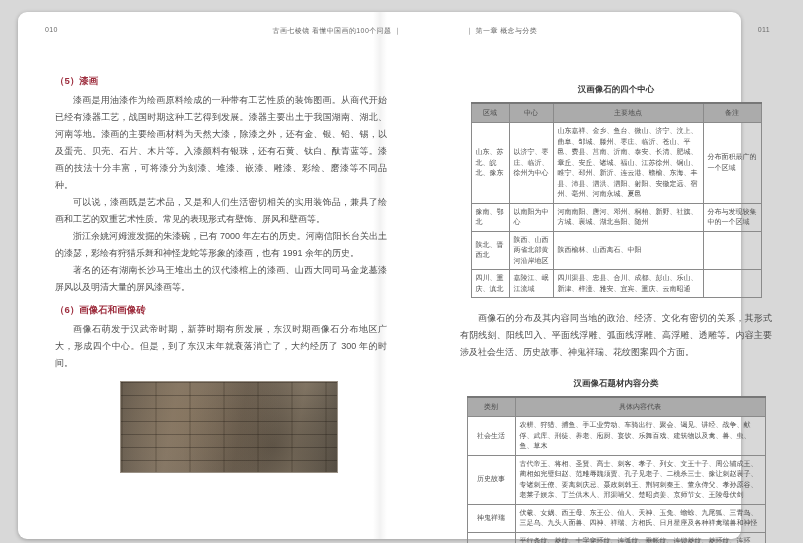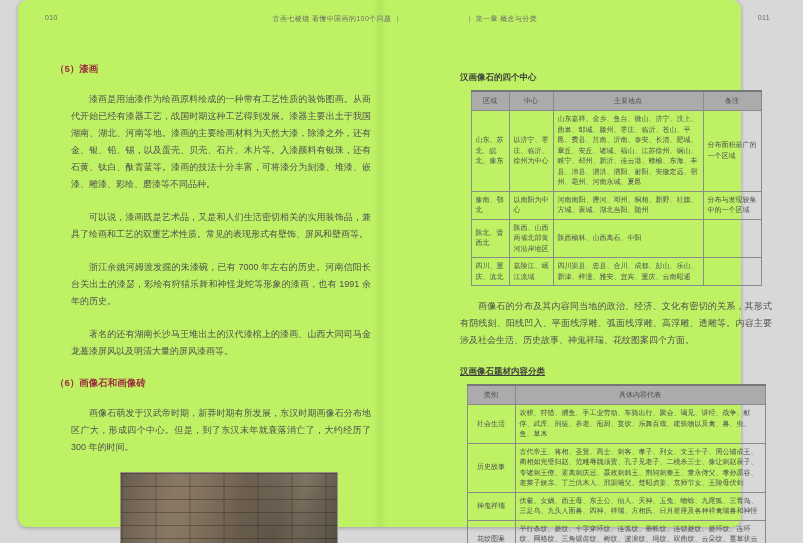--- a/index.html
+++ b/index.html
@@ -2,51 +2,51 @@
 <html><head>
 <meta charset="utf-8">
 <style>
   html,body{margin:0;padding:0;}
   body{
     width:803px;height:543px;position:relative;overflow:hidden;
     background:#d8d8d8;
     font-family:"Liberation Sans","DejaVu Sans",sans-serif;
   }
   .spread{
-    position:absolute;left:18px;top:0;width:723px;height:527px;
-    background:#bef264;border-radius:9px;
+    position:absolute;left:18px;top:12px;width:723px;height:527px;
+    background:#ffffff;border-radius:9px;
     box-shadow:0 1px 4px rgba(0,0,0,.28);
   }
   .gutter{
     position:absolute;left:50%;top:0;bottom:0;width:14px;margin-left:-7px;
     background:linear-gradient(90deg,rgba(0,0,0,0) 0%,rgba(0,0,0,.05) 50%,rgba(0,0,0,0) 100%);
   }
   .runhead{
     position:absolute;top:14px;display:flex;justify-content:space-between;
     font-size:7px;color:#6a6a6a;letter-spacing:.4px;
   }
   .runhead.left{left:27px;width:356px;}
   .runhead.right{left:448px;width:304px;}
   .left-content{position:absolute;left:37px;top:62px;width:332px;}
   .sec{margin:0 0 5px;font-size:9.5px;line-height:13px;color:#9e2f3f;font-weight:bold;}
   .sec.sec6{margin-top:7px;}
-  .para{margin:16px;text-indent:2em;font-size:9px;line-height:17px;color:#4f4f4f;text-align:justify;}
+  .para{margin:0;text-indent:2em;font-size:9px;line-height:17px;color:#4f4f4f;text-align:justify;}
   .figure{margin:9px 0 0 65px;width:220px;}
   .stone{
     width:218px;height:92px;border:1px solid #9a9186;box-sizing:border-box;
     background:
       repeating-linear-gradient(180deg,rgba(25,20,15,.32) 0 1px,rgba(255,255,255,0) 1px 13px),
       repeating-linear-gradient(90deg,rgba(35,28,18,.16) 0 2px,rgba(255,255,255,0) 2px 34px),
       radial-gradient(circle at 28% 35%,rgba(140,120,95,.55),rgba(0,0,0,0) 60%),
       radial-gradient(circle at 70% 70%,rgba(60,52,42,.5),rgba(0,0,0,0) 55%),
       linear-gradient(100deg,#5e554a,#857868 25%,#6f6355 55%,#8a7d6b 80%,#575046);
   }
   .right-content{position:absolute;left:442px;top:72px;width:312px;}
-  .ttitle{font-size:8.5px;font-weight:bold;color:#3d3d3d;margin:0 0 6px;}
-  .ttitle.second{margin-top:13px;text-decoration:underline;}
+  .ttitle{text-align:center;font-size:8.5px;font-weight:bold;color:#3d3d3d;margin:0 0 6px;}
+  .ttitle.second{margin-top:13px;}
   table{border-collapse:collapse;margin:0 auto;table-layout:fixed;}
   .t1{width:290px;}
   .t2{width:298px;}
   th{
     background:#ababab;color:#4c4c4c;font-weight:normal;font-size:7px;
     padding:4px 2px;border:1px solid #8a8a8a;border-top:2px solid #777;
   }
   td{
     font-size:7px;line-height:10.5px;color:#4f4f4f;
     padding:3px 4px;border:1px solid #8a8a8a;vertical-align:middle;text-align:left;

